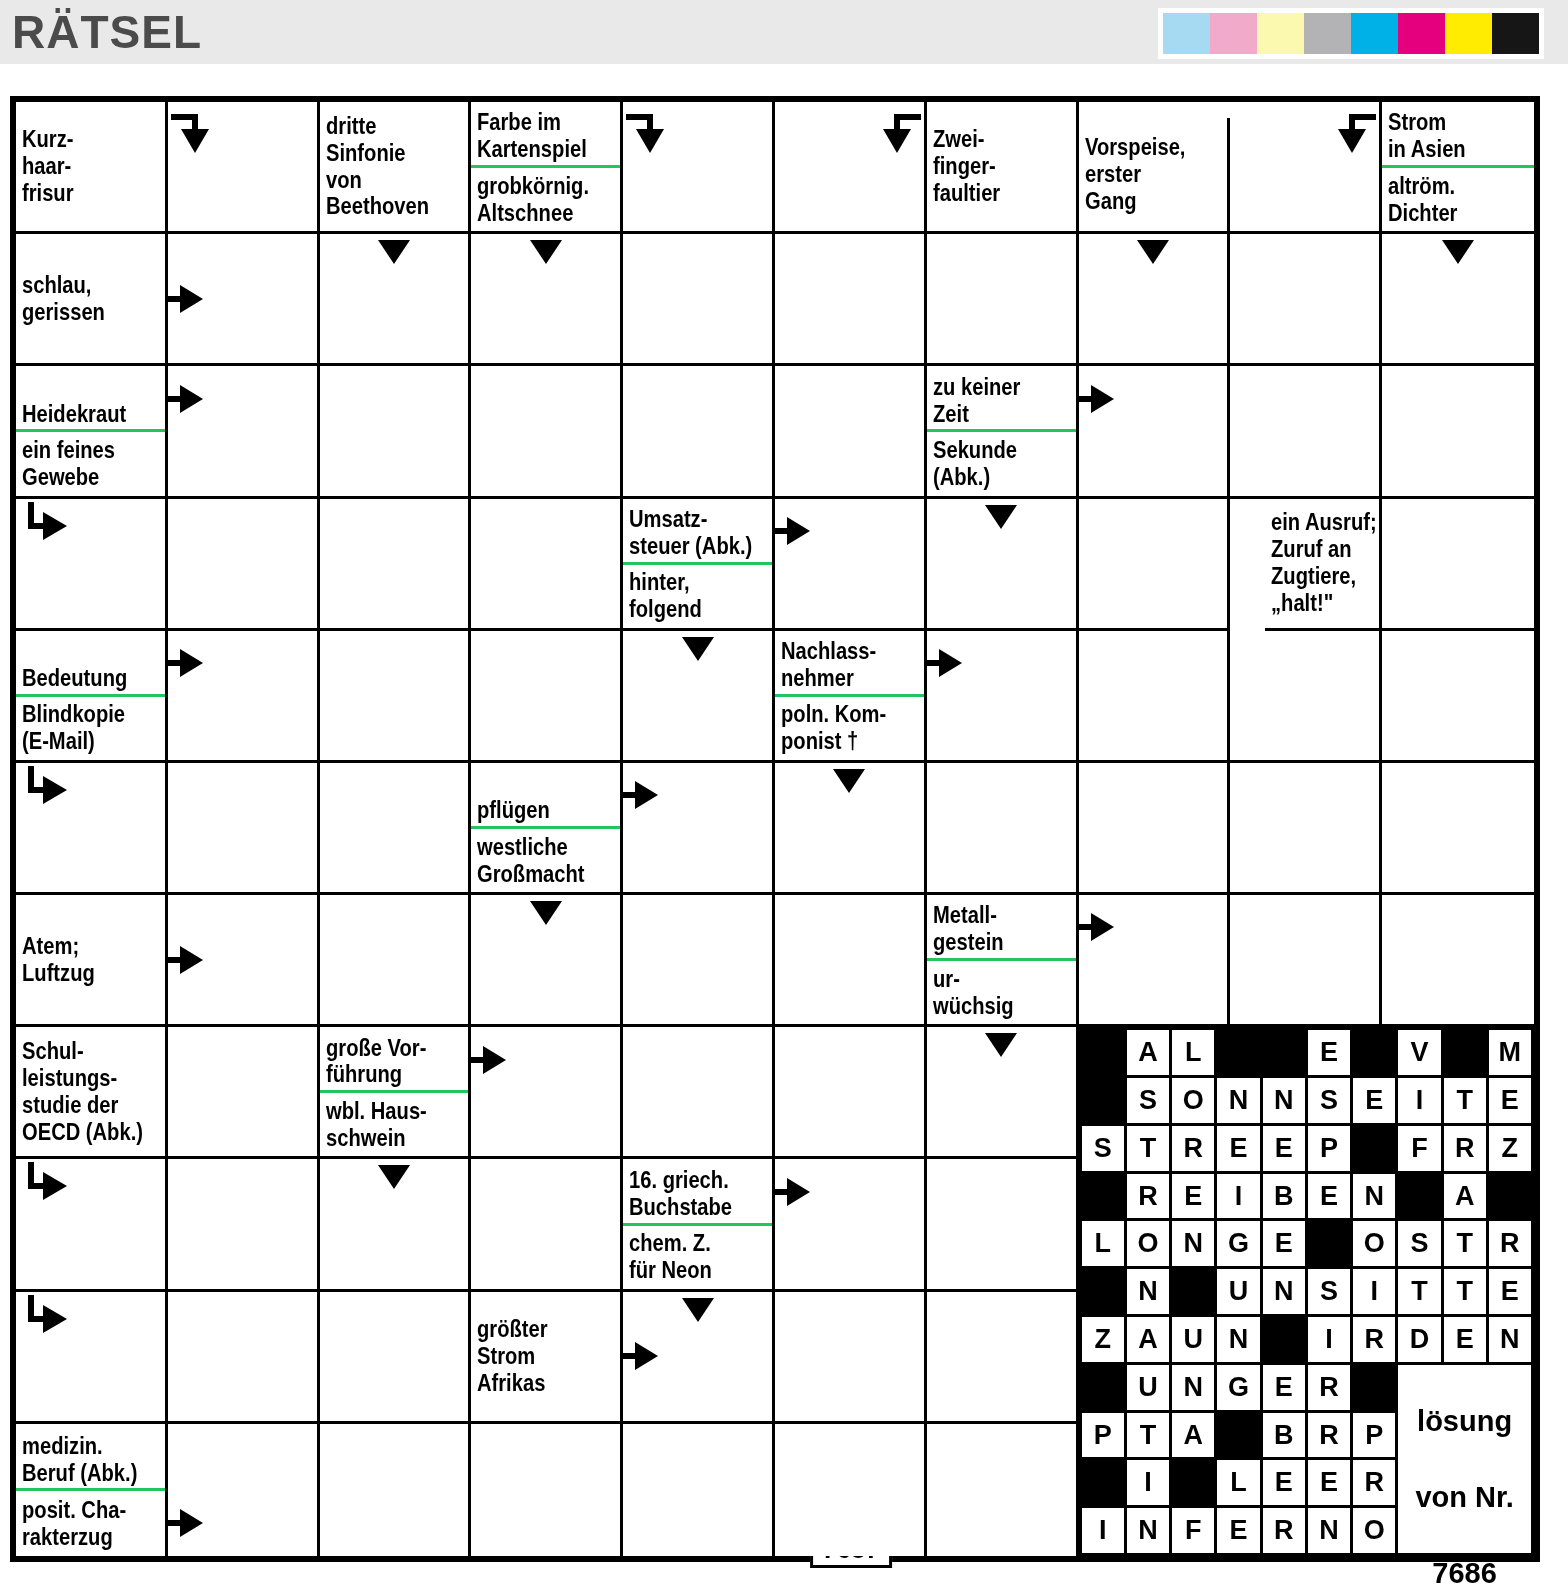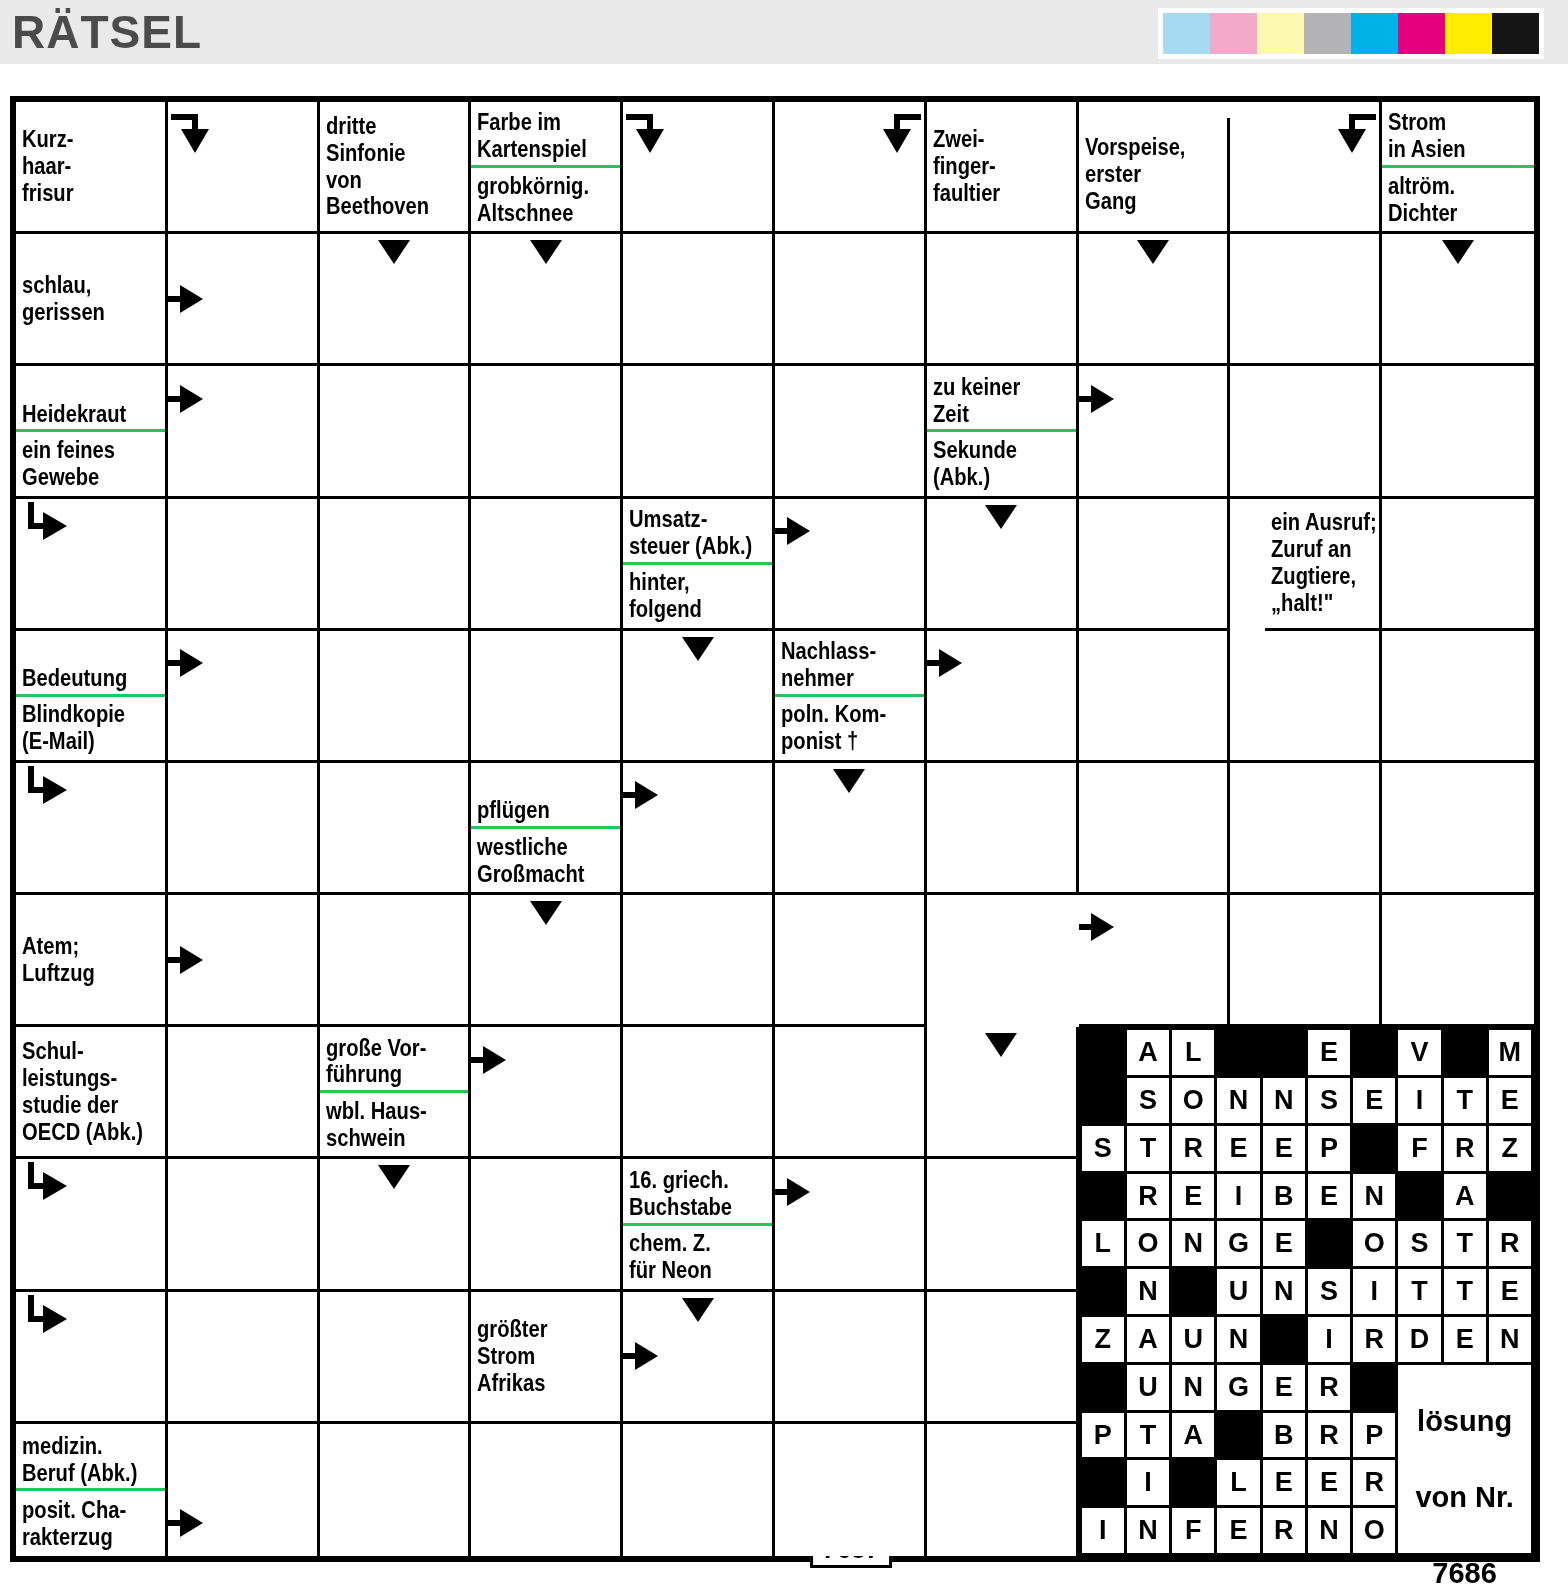--- a/index.html
+++ b/index.html
@@ -537,20 +537,30 @@
     <div class="cell" style="grid-area: 7 / 3;"></div>
     <div class="cell" style="grid-area: 7 / 4;">
       <span class="arrow arrow-down">
         <svg width="34" height="26" viewBox="0 0 34 26">
           <path d="M1 1 H33 L17 25 Z"></path>
         </svg>
       </span>
     </div>
     <div class="cell" style="grid-area: 7 / 5;"></div>
     <div class="cell" style="grid-area: 7 / 6;"></div>
+    <div class="cell clue clue-split" style="grid-area: 7 / 7;">
+      <div class="clue-half top">
+        <div class="clue-line">Metall-</div>
+        <div class="clue-line">gestein</div>
+      </div>
+      <div class="clue-half bottom">
+        <div class="clue-line">ur-</div>
+        <div class="clue-line">wüchsig</div>
+      </div>
+    </div>
     <div class="cell" style="grid-area: 7 / 8;">
       <span class="arrow arrow-right pos-top">
         <svg width="36" height="34" viewBox="0 0 36 34">
           <rect x="0" y="14" width="13" height="6"></rect>
           <path d="M12 3 L35 17 L12 31 Z"></path>
         </svg>
       </span>
     </div>
     <div class="cell" style="grid-area: 7 / 9;"></div>
     <div class="cell last-col" style="grid-area: 7 / 10;"></div>

